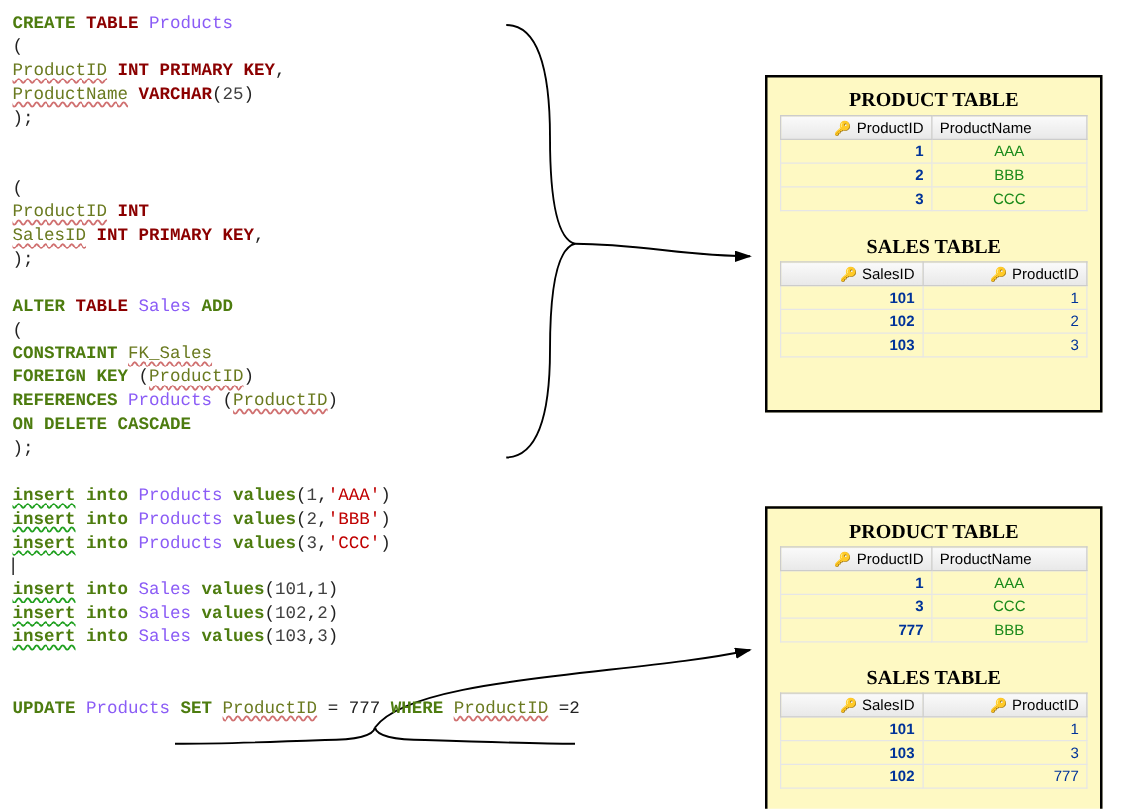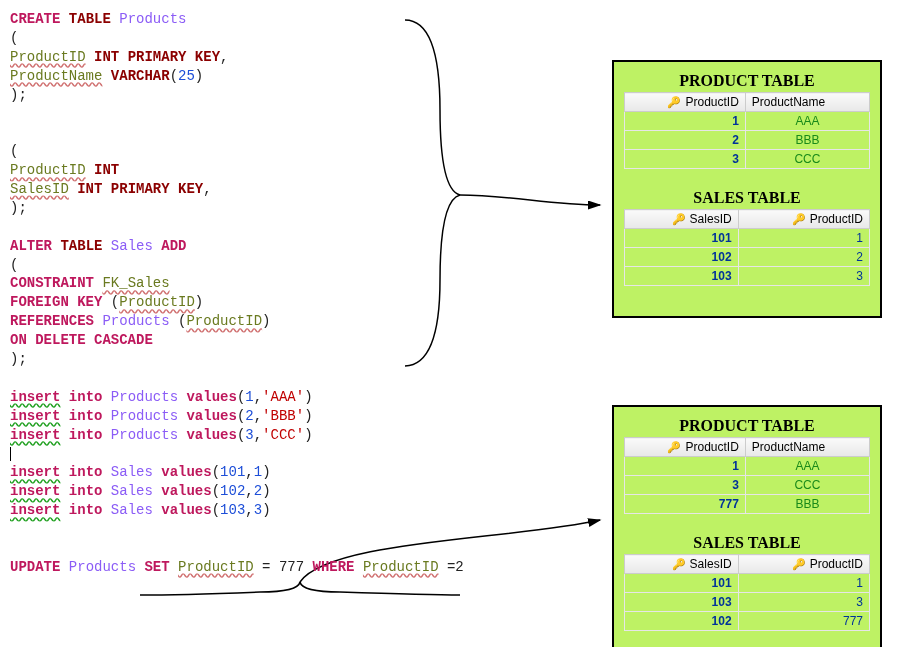--- a/index.html
+++ b/index.html
@@ -17,35 +17,35 @@
     height: 627px;
   }
   .code-area {
     position: absolute;
     left: 0;
     top: 0;
     width: 560px;
     line-height: 1.35;
   }
   .code-line { white-space: pre; }
-  .kw-blue { color: #be185d; font-weight: bold; }
+  .kw-blue { color: #4d7c0f; font-weight: bold; }
   .kw-darkred { color: #8b0000; font-weight: bold; }
   .kw-pink { color: #8b5cf6; }
   .kw-olive { color: #6a7a20; text-decoration: underline wavy #d07070; text-underline-offset: 2px; }
   .kw-green-wavy { text-decoration: underline wavy #20a020; text-underline-offset: 2px; }
   .paren { color: #222; }
-  .num { color: #1d4ed8; }
+  .num { color: #404040; }
   .str-red { color: #c00000; }
   .cursor { display:inline-block; width:1px; height:14px; background:#000; vertical-align:middle; margin-right:1px;}
   
   .panel {
     position: absolute;
     border: 2px solid #000;
-    background: #bef264;
-    padding: 6px 10px 10px 10px;
+    background: #fef9c3;
+    padding: 6px 10px 22px 10px;
     font-family: "Segoe UI", Arial, sans-serif;
     font-size: 13px;
     width: 270px;
     box-sizing: border-box;
   }
   .panel-top { right: 10px; top: 50px; }
   .panel-bottom { right: 10px; top: 395px; }
   
   .tbl-title {
     text-align: center;

